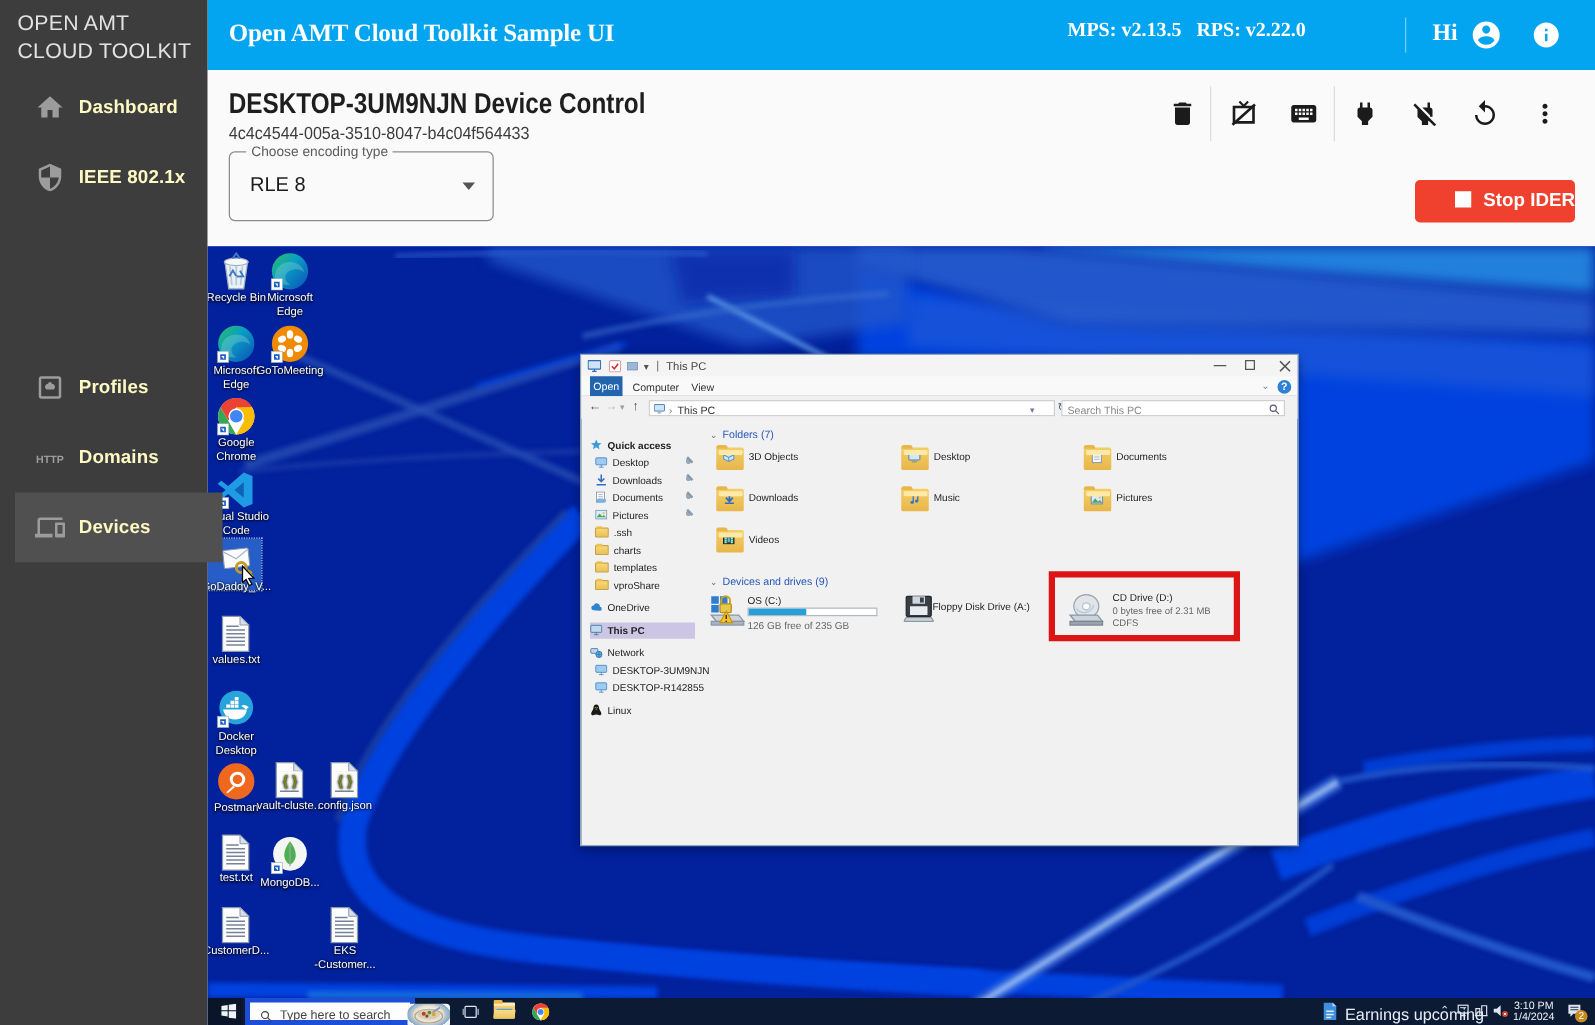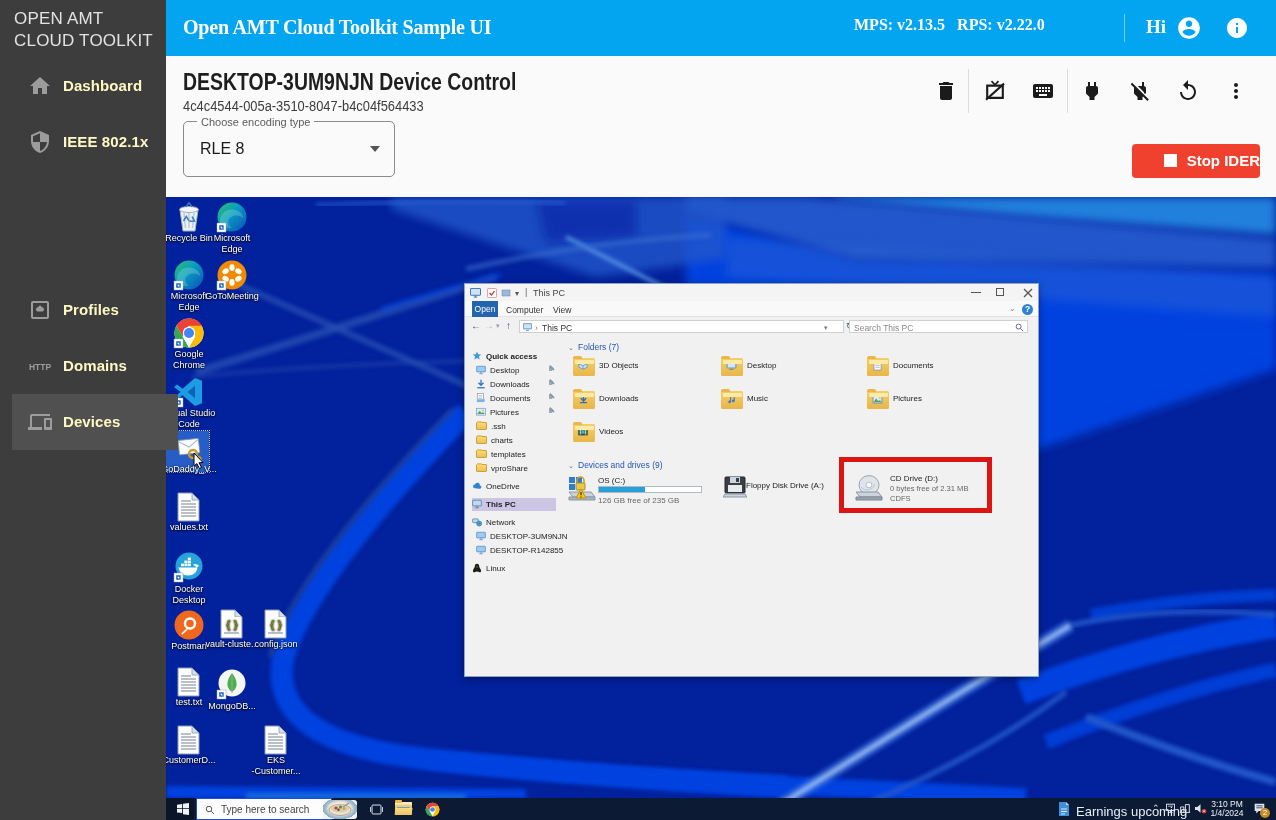--- a/index.html
+++ b/index.html
@@ -598,21 +598,21 @@
       <div style="position:absolute;left:334px;top:159px;color:#666;font-size:7.6px">CDFS</div>
       <div style="position:absolute;left:283px;top:122px;width:153px;height:56px;border:5px solid #dd1414"></div>
     </div>
 
   </div>
   <div id="taskbar">
     <div style="position:absolute;left:0;top:0;width:28px;height:22px;background:#0a1529"></div>
     <svg width="12" height="12" viewBox="0 0 14 14" style="position:absolute;left:11px;top:5px">
         <path d="M0 2l6-.8V6H0zM7 1l7-1v6H7zM0 7h6v4.8L0 11zM7 7h7v7l-7-1z" fill="#eef3f8"></path>
       </svg>
-    <div style="position:absolute;left:30px;top:0;width:136px;height:22px;background:#fdfdfd;border:1px solid #1d4ed8">
+    <div style="position:absolute;left:30px;top:0;width:136px;height:22px;background:#fdfdfd;border:4px solid #1d4ed8">
       <svg width="10" height="10" viewBox="0 0 20 20" style="position:absolute;left:8px;top:6px">
           <circle cx="8" cy="8" r="5.5" fill="none" stroke="#444" stroke-width="1.8"></circle>
           <path d="M12.5 12.5L18 18" stroke="#444" stroke-width="1.8"></path>
         </svg>
       <div style="position:absolute;left:24px;top:5px;font-size:10px;color:#444">Type here to search</div>
       <div style="position:absolute;left:126px;top:1px;width:34px;height:19px;background:radial-gradient(ellipse at 50% 45%, #f8f4ea 30%, #e4d7c2 52%, #b8ccd8 53%, #88a8c0 72%, #f2f2f2 73%); border-radius:3px"></div>
       <svg width="26" height="14" viewBox="0 0 26 14" style="position:absolute;left:130px;top:3px">
           <ellipse cx="13" cy="8" rx="11" ry="5.5" fill="#e8e2d4" stroke="#b0a48e"></ellipse>
           <ellipse cx="13" cy="6.5" rx="9" ry="4" fill="#d8cdb4"></ellipse>
           <circle cx="9" cy="6" r="1.6" fill="#c23b22"></circle>

